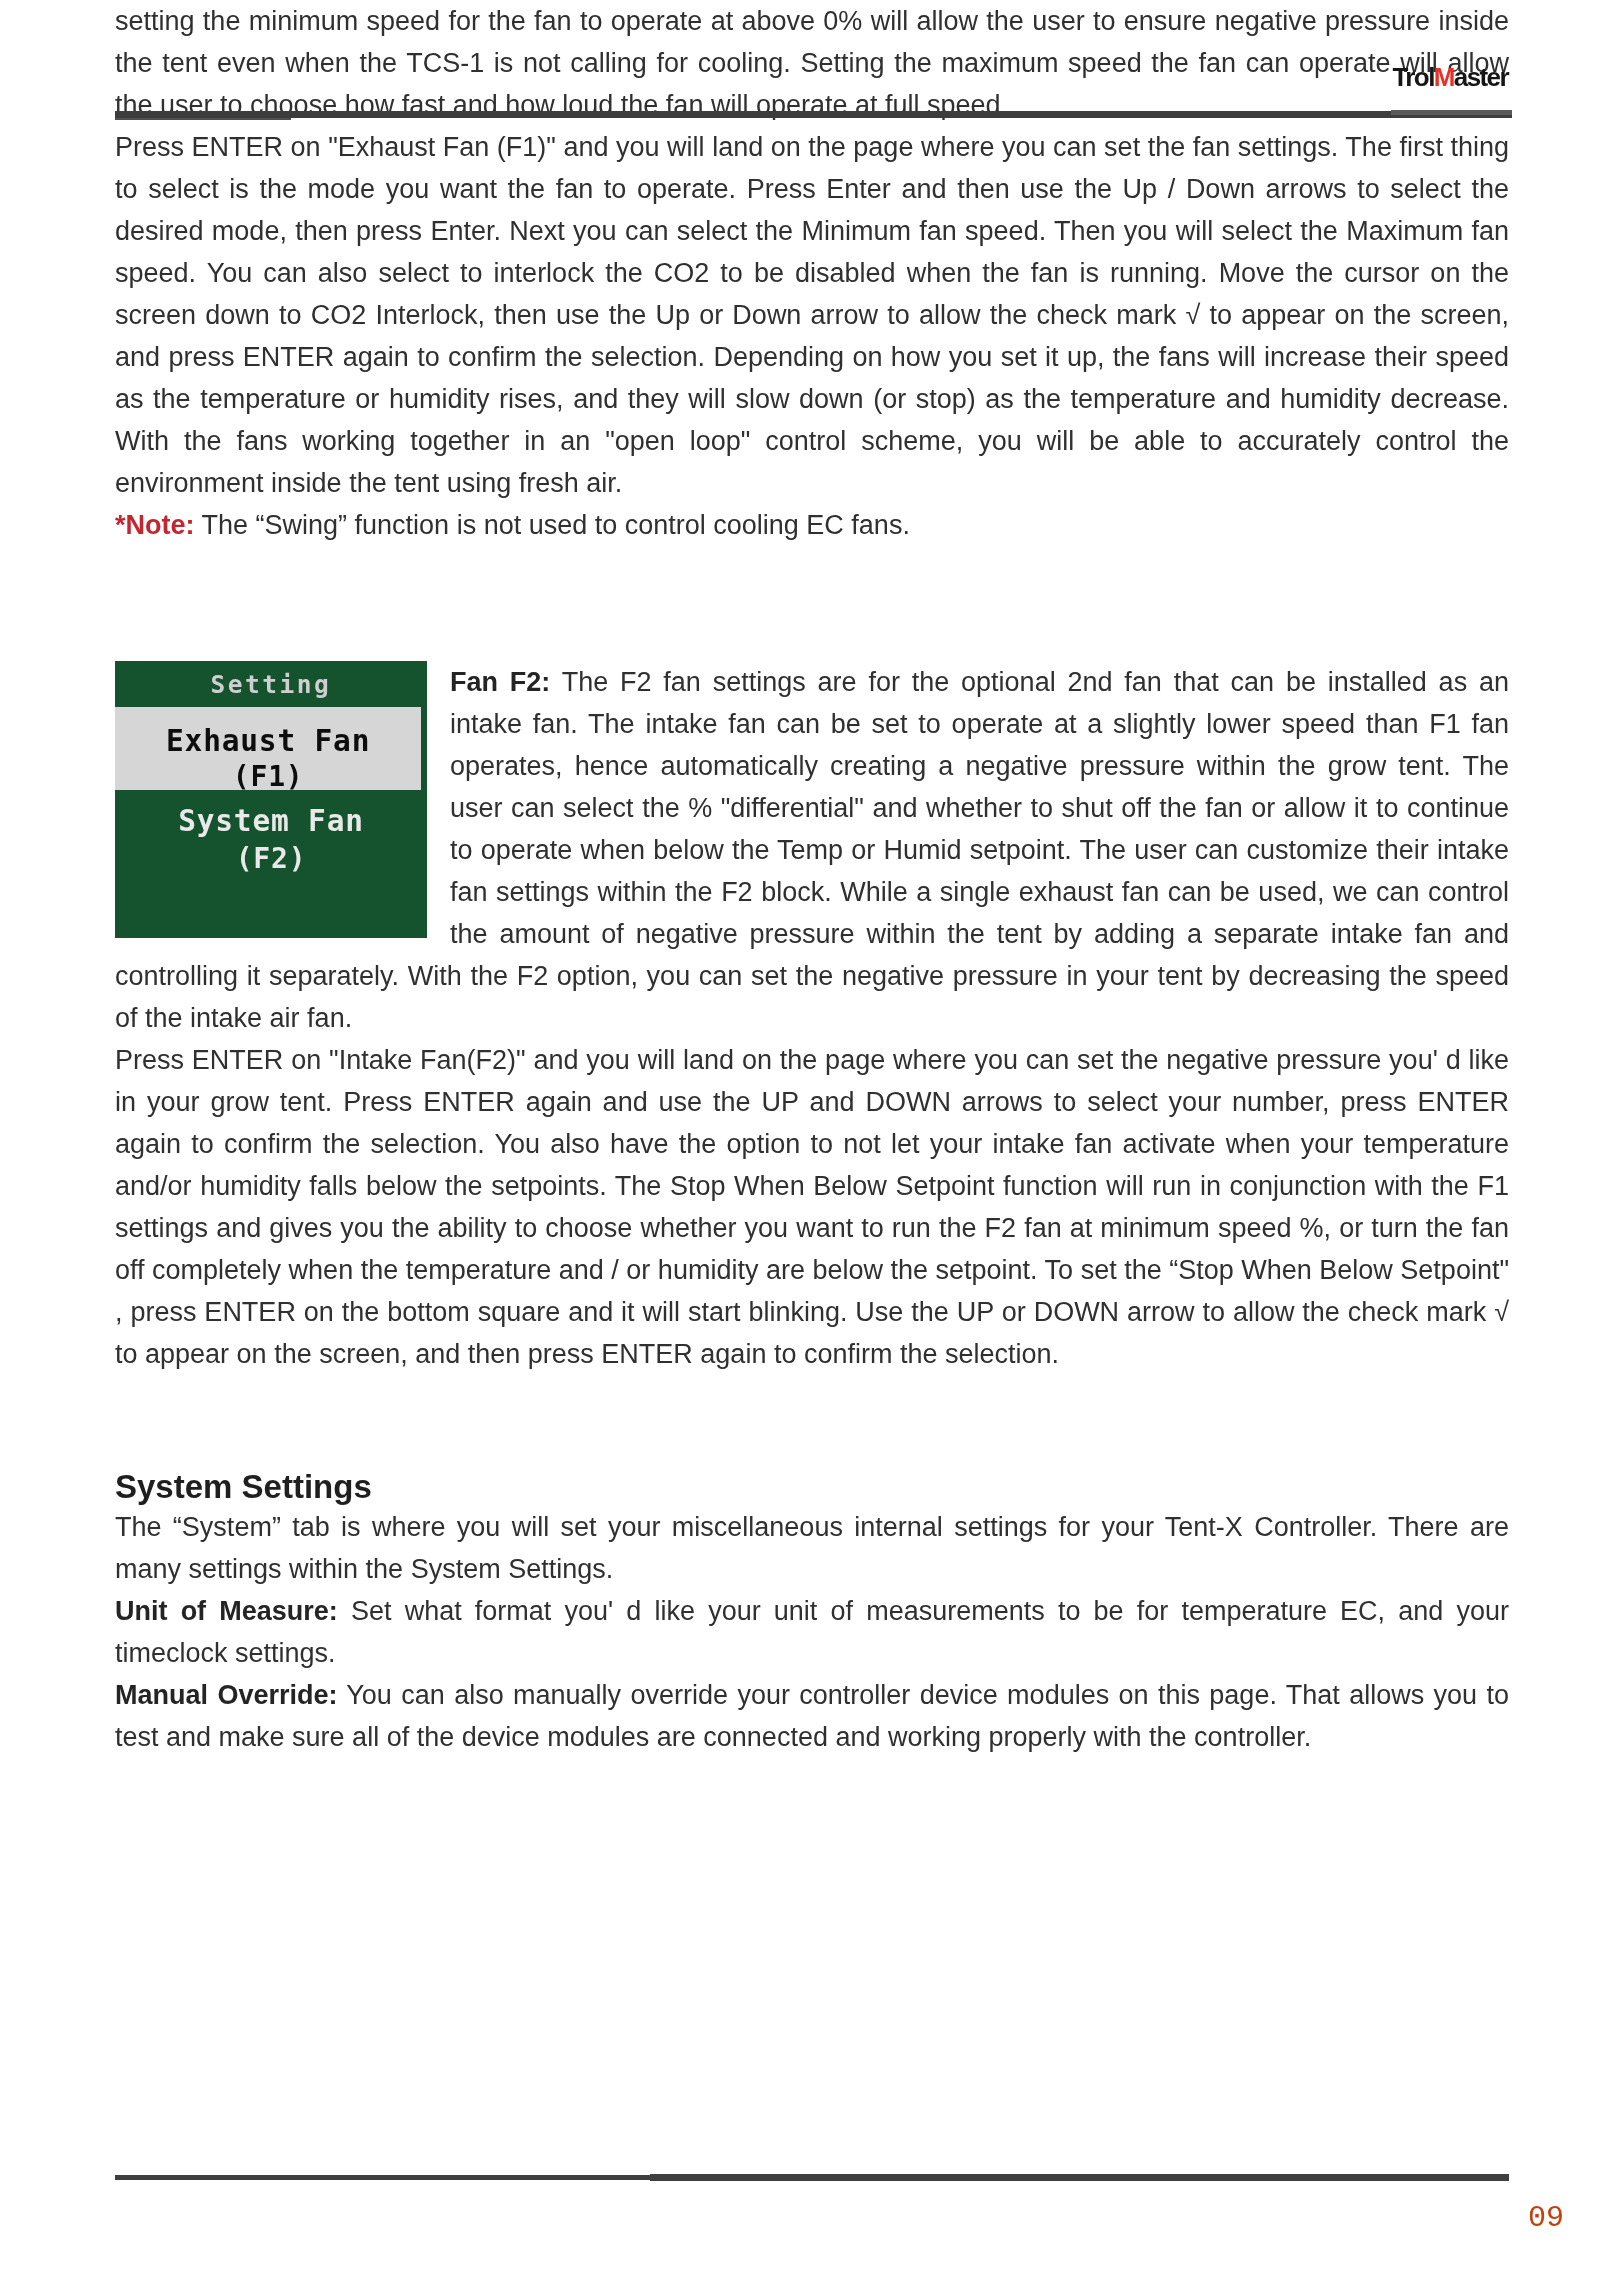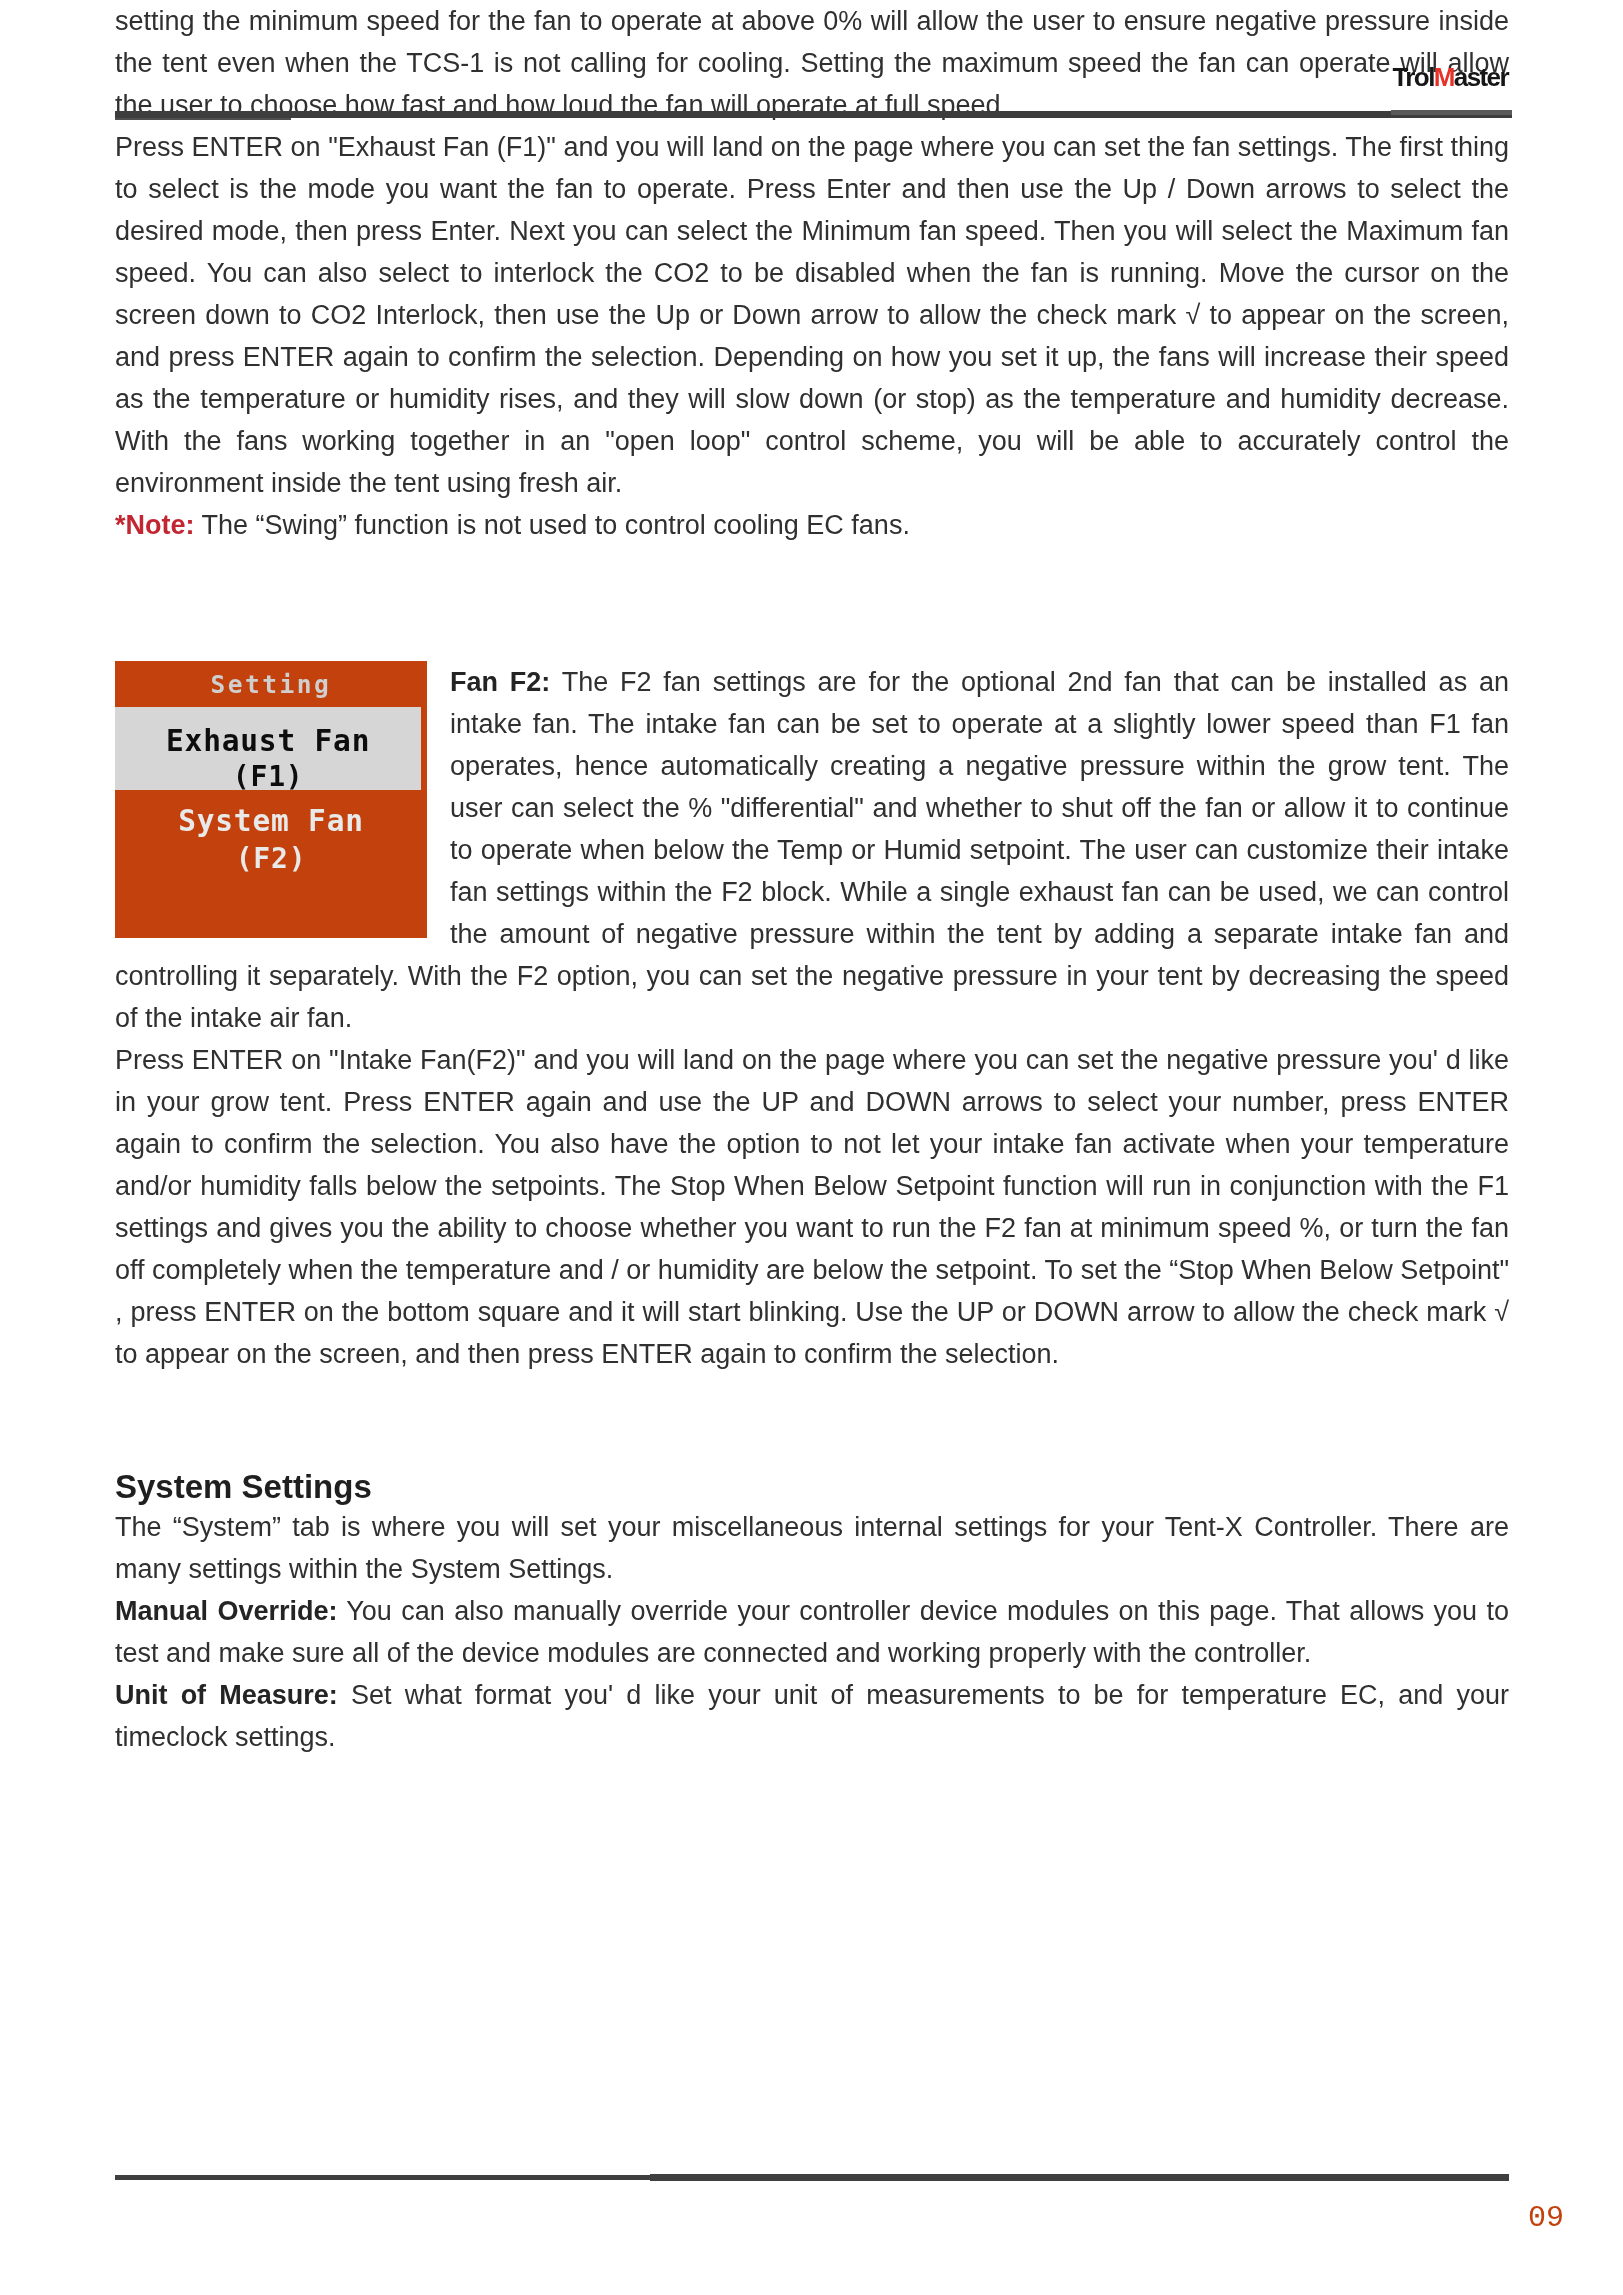--- a/index.html
+++ b/index.html
@@ -52,21 +52,21 @@
     text-align:left;
   }
   .intro{margin-top:15.5px;}
   .inline-label{font-weight:bold;color:#242424;}
   
   .lcd{
     float:left;
     width:312px;
     height:277px;
     margin-right:23px;
-    background:#c2410c;
+    background:#14532d;
     font-family:"DejaVu Sans Mono", monospace;
     font-weight:bold;
     text-align:center;
   }
   .lcd-title{
     margin-top:6.5px;
     font-size:24.5px;
     line-height:33px;
     letter-spacing:2.5px;
     color:#cfcfcf;
@@ -127,22 +127,22 @@
         </div>
       </div>
       <p><span class="inline-label">Fan F2:</span><span> The F2 fan settings are for the optional 2nd fan that can be installed as an intake fan. The intake fan can be set to operate at a slightly lower speed than F1 fan operates, hence automatically creating a negative pressure within the grow tent. The user can select the % "differential" and whether to shut off the fan or allow it to continue to operate when below the Temp or Humid setpoint. The user can customize their intake fan settings within the F2 block. While a single exhaust fan can be used, we can control the amount of negative pressure within the tent by adding a separate intake fan and controlling it separately. With the F2 option, you can set the negative pressure in your tent by decreasing the speed of the intake air fan.</span></p>
     </div>
 
     <p class="p4">Press ENTER on "Intake Fan(F2)" and you will land on the page where you can set the negative pressure you' d like in your grow tent. Press ENTER again and use the UP and DOWN arrows to select your number, press ENTER again to confirm the selection. You also have the option to not let your intake fan activate when your temperature and/or humidity falls below the setpoints. The Stop When Below Setpoint function will run in conjunction with the F1 settings and gives you the ability to choose whether you want to run the F2 fan at minimum speed %, or turn the fan off completely when the temperature and / or humidity are below the setpoint. To set the “Stop When Below Setpoint" , press ENTER on the bottom square and it will start blinking. Use the UP or DOWN arrow to allow the check mark √ to appear on the screen, and then press ENTER again to confirm the selection.</p>
 
     <div class="h2">System Settings</div>
 
     <p class="intro">The “System” tab is where you will set your miscellaneous internal settings for your Tent-X Controller. There are many settings within the System Settings.</p>
+    <p><span class="inline-label">Unit of Measure:</span><span> Set what format you' d like your unit of measurements to be for temperature EC, and your timeclock settings.</span></p>
     <p><span class="inline-label">Manual Override:</span><span> You can also manually override your controller device modules on this page. That allows you to test and make sure all of the device modules are connected and working properly with the controller.</span></p>
-    <p><span class="inline-label">Unit of Measure:</span><span> Set what format you' d like your unit of measurements to be for temperature EC, and your timeclock settings.</span></p>
 
   </div>
 
   <div class="foot-rule-left"></div>
   <div class="foot-rule-right"></div>
   <div class="page-number">09</div>
 
 </div>
 
 

